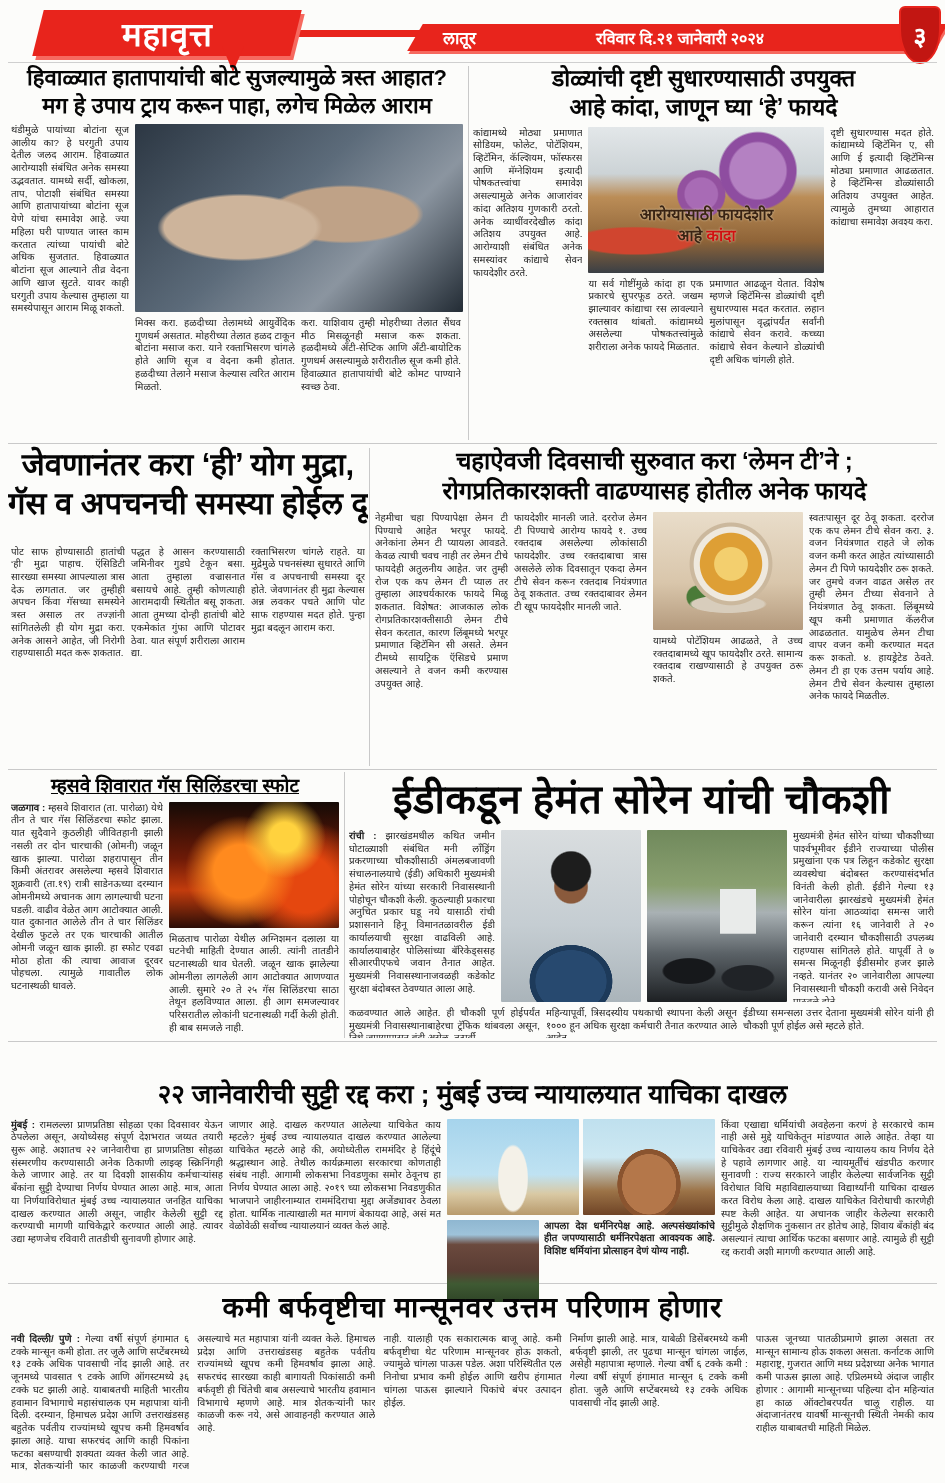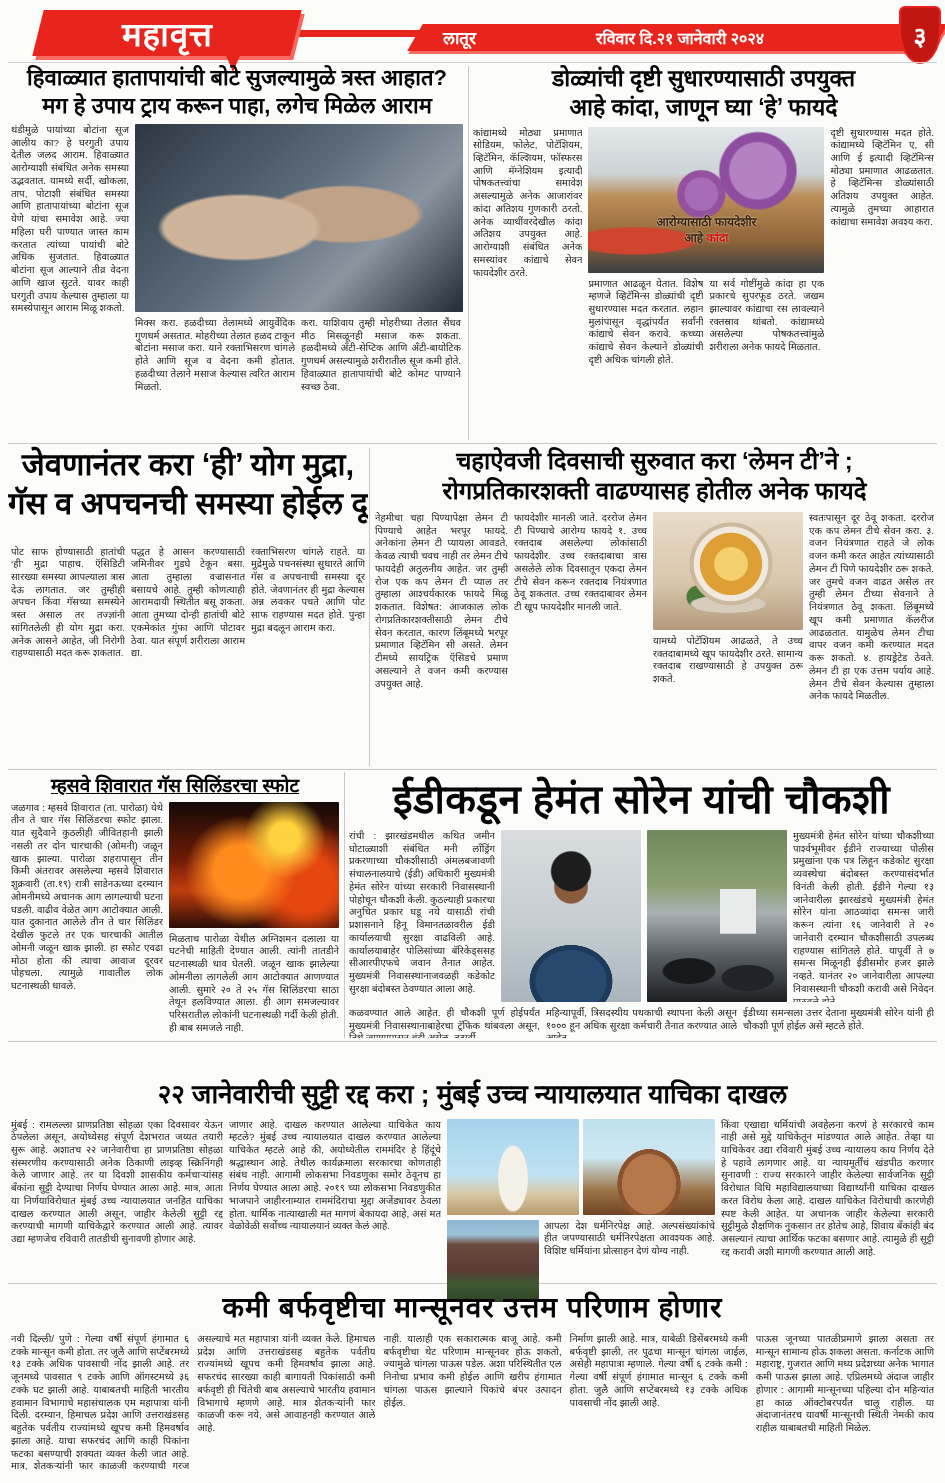--- a/index.html
+++ b/index.html
@@ -37,42 +37,42 @@
     color:#fff;font-size:25px;font-weight:800;
   }
   .mast-rule{position:absolute;left:8px;top:62px;width:929px;height:1px;background:#cfcfcf;}
   .pennant{position:absolute;left:222px;top:46px;width:0;height:0;
     border-left:11px solid transparent;border-right:11px solid transparent;border-top:26px solid #e8241c;}
   
   .article{position:absolute;overflow:hidden;}
   .hl{font-weight:800;text-align:center;color:#050505;line-height:1.25;white-space:nowrap;}
   .body-row{display:flex;gap:6px;padding:0 3px;}
   .col{font-size:9.8px;line-height:1.3;text-align:justify;color:#1d1d1d;overflow:hidden;}
-  .col b{font-weight:400;}
+  .col b{font-weight:700;}
   .stack{display:flex;flex-direction:column;gap:5px;}
   .photo{position:relative;flex:none;overflow:hidden;border-radius:1px;}
   .vline{position:absolute;width:1px;background:#c9c9c9;}
   .hline{position:absolute;height:1px;background:#c9c9c9;}
   
   .ph-hands{
     background:
       radial-gradient(ellipse 42% 30% at 32% 55%, #cdb49b 0 55%, transparent 60%),
       radial-gradient(ellipse 40% 26% at 64% 48%, #bfa287 0 55%, transparent 60%),
       linear-gradient(135deg,#2c3743 0%,#5c6b7a 45%,#8b95a0 70%,#232c35 100%);
   }
   .ph-onion{
     background:
       radial-gradient(circle at 72% 30%, #b481c2 0 14%, #8e4da0 15% 19%, transparent 20%),
       radial-gradient(circle at 48% 46%, #a86bb5 0 11%, #93519f 12% 16%, transparent 17%),
       radial-gradient(ellipse 60% 22% at 20% 78%, #d0452f 0 40%, transparent 45%),
       linear-gradient(180deg,#e3e7e9 0%,#ccd3d6 32%,#bb8d57 48%,#8f6438 78%,#3a3f45 100%);
   }
   .ph-onion .cap{
     position:absolute;left:0;right:0;bottom:26px;text-align:center;
-    color:#3a2413;font-weight:800;font-size:12px;line-height:1.3;text-shadow:0 0 2px #e9d9b8;
+    color:#3a2413;font-weight:800;font-size:16px;line-height:1.3;text-shadow:0 0 2px #e9d9b8;
   }
   .ph-onion .cap .red{color:#d01010;}
   .ph-tea{
     background:
       radial-gradient(circle at 52% 44%, #f3cf6e 0 16%, #de9f35 17% 30%, #efe9de 31% 36%, #cbb89d 37% 40%, transparent 41%),
       radial-gradient(ellipse 40% 12% at 50% 78%, #d8cdbc 0 60%, transparent 65%),
       radial-gradient(circle at 30% 72%, #4a7a38 0 8%, transparent 9%),
       linear-gradient(180deg,#e9ddca 0%,#d9c6ab 60%,#b49a7d 100%);
   }
   .ph-fire{
@@ -172,22 +172,22 @@
     <div class="body-row">
       <p class="col" style="width:110px;height:300px;margin:0;">कांद्यामध्ये मोठ्या प्रमाणात सोडियम, फोलेट, पोटॅशियम, व्हिटॅमिन, कॅल्शियम, फॉस्फरस आणि मॅग्नेशियम इत्यादी पोषकतत्त्वांचा समावेश असल्यामुळे अनेक आजारांवर कांदा अतिशय गुणकारी ठरतो. अनेक व्याधींवरदेखील कांदा अतिशय उपयुक्त आहे. आरोग्याशी संबंधित अनेक समस्यांवर कांद्याचे सेवन फायदेशीर ठरते.</p>
       <div class="stack" style="width:236px;">
         <div class="photo ph-onion" style="width:236px;height:146px;">
           <div class="cap">
             <div>आरोग्यासाठी फायदेशीर</div>
             <div><span>आहे </span><span class="red">कांदा</span></div>
           </div>
         </div>
         <div class="body-row" style="padding:0;">
+          <p class="col" style="width:115px;height:146px;margin:0;">या सर्व गोष्टींमुळे कांदा हा एक प्रकारचे सुपरफूड ठरते. जखम झाल्यावर कांद्याचा रस लावल्याने रक्तस्राव थांबतो. कांद्यामध्ये असलेल्या पोषकतत्त्वांमुळे शरीराला अनेक फायदे मिळतात.</p>
           <p class="col" style="width:115px;height:146px;margin:0;">प्रमाणात आढळून येतात. विशेष म्हणजे व्हिटॅमिन्स डोळ्यांची दृष्टी सुधारण्यास मदत करतात. लहान मुलांपासून वृद्धांपर्यंत सर्वांनी कांद्याचे सेवन करावे. कच्च्या कांद्याचे सेवन केल्याने डोळ्यांची दृष्टी अधिक चांगली होते.</p>
-          <p class="col" style="width:115px;height:146px;margin:0;">या सर्व गोष्टींमुळे कांदा हा एक प्रकारचे सुपरफूड ठरते. जखम झाल्यावर कांद्याचा रस लावल्याने रक्तस्राव थांबतो. कांद्यामध्ये असलेल्या पोषकतत्त्वांमुळे शरीराला अनेक फायदे मिळतात.</p>
         </div>
       </div>
       <p class="col" style="width:104px;height:300px;margin:0;">दृष्टी सुधारण्यास मदत होते. कांद्यामध्ये व्हिटॅमिन ए, सी आणि ई इत्यादी व्हिटॅमिन्स मोठ्या प्रमाणात आढळतात. हे व्हिटॅमिन्स डोळ्यांसाठी अतिशय उपयुक्त आहेत. त्यामुळे तुमच्या आहारात कांद्याचा समावेश अवश्य करा.</p>
     </div>
   </div>
 
   <div class="article" style="left:8px;top:446px;width:360px;height:320px;">
     <div class="hl hl-c">जेवणानंतर करा ‘ही’ योग मुद्रा,</div>
     <div class="hl hl-c" style="margin-bottom:22px;">गॅस व अपचनची समस्या होईल दूर</div>
     <div class="body-row">
@@ -242,21 +242,21 @@
     <div class="body-row" style="height:184px;">
       <p class="col" style="width:212px;height:184px;margin:0;"><b class="lead">मुंबई :</b> <span>रामलल्ला प्राणप्रतिष्ठा सोहळा एका दिवसावर येऊन ठेपलेला असून, अयोध्येसह संपूर्ण देशभरात जय्यत तयारी सुरू आहे. अशातच २२ जानेवारीचा हा प्राणप्रतिष्ठा सोहळा संस्मरणीय करण्यासाठी अनेक ठिकाणी लाइव्ह स्क्रिनिंगही केले जाणार आहे. तर या दिवशी शासकीय कर्मचाऱ्यांसह बँकांना सुट्टी देण्याचा निर्णय घेण्यात आला आहे. मात्र, आता या निर्णयाविरोधात मुंबई उच्च न्यायालयात जनहित याचिका दाखल करण्यात आली असून, जाहीर केलेली सुट्टी रद्द करण्याची मागणी याचिकेद्वारे करण्यात आली आहे. त्यावर उद्या म्हणजेच रविवारी तातडीची सुनावणी होणार आहे.</span></p>
       <p class="col" style="width:212px;height:184px;margin:0;">जाणार आहे. दाखल करण्यात आलेल्या याचिकेत काय म्हटले? मुंबई उच्च न्यायालयात दाखल करण्यात आलेल्या याचिकेत म्हटले आहे की, अयोध्येतील राममंदिर हे हिंदूंचे श्रद्धास्थान आहे. तेथील कार्यक्रमाला सरकारचा कोणताही संबंध नाही. आगामी लोकसभा निवडणुका समोर ठेवूनच हा निर्णय घेण्यात आला आहे. २०१९ च्या लोकसभा निवडणुकीत भाजपाने जाहीरनाम्यात राममंदिराचा मुद्दा अजेंड्यावर ठेवला होता. धार्मिक नात्याखाली मत मागणं बेकायदा आहे, असं मत वेळोवेळी सर्वोच्च न्यायालयानं व्यक्त केलं आहे.</p>
       <div class="stack" style="width:268px;">
         <div class="body-row" style="padding:0;gap:4px;">
           <div class="photo ph-ramtemple" style="width:132px;height:96px;"></div>
           <div class="photo ph-browntemple" style="width:132px;height:96px;"></div>
         </div>
         <div class="body-row" style="padding:0;gap:5px;">
           <div class="photo ph-hcourt" style="width:92px;height:82px;"></div>
-          <p class="col" style="flex:1;height:82px;margin:0;font-weight:400;">आपला देश धर्मनिरपेक्ष आहे. अल्पसंख्यांकांचे हीत जपण्यासाठी धर्मनिरपेक्षता आवश्यक आहे. विशिष्ट धर्मियांना प्रोत्साहन देणं योग्य नाही.</p>
+          <p class="col" style="flex:1;height:82px;margin:0;font-weight:700;">आपला देश धर्मनिरपेक्ष आहे. अल्पसंख्यांकांचे हीत जपण्यासाठी धर्मनिरपेक्षता आवश्यक आहे. विशिष्ट धर्मियांना प्रोत्साहन देणं योग्य नाही.</p>
         </div>
       </div>
       <p class="col" style="flex:1;height:184px;margin:0;">किंवा एखाद्या धर्मियांची अवहेलना करणं हे सरकारचे काम नाही असे मुद्दे याचिकेतून मांडण्यात आले आहेत. तेव्हा या याचिकेवर उद्या रविवारी मुंबई उच्च न्यायालय काय निर्णय देते हे पहावे लागणार आहे. या न्यायमूर्तींचं खंडपीठ करणार सुनावणी : राज्य सरकारने जाहीर केलेल्या सार्वजनिक सुट्टी विरोधात विधि महाविद्यालयाच्या विद्यार्थ्यांनी याचिका दाखल करत विरोध केला आहे. दाखल याचिकेत विरोधाची कारणेही स्पष्ट केली आहेत. या अचानक जाहीर केलेल्या सरकारी सुट्टीमुळे शैक्षणिक नुकसान तर होतेच आहे, शिवाय बँकांही बंद असल्यानं त्याचा आर्थिक फटका बसणार आहे. त्यामुळे ही सुट्टी रद्द करावी अशी मागणी करण्यात आली आहे.</p>
     </div>
   </div>
 
   <div class="article" style="left:8px;top:1286px;width:929px;height:194px;">
     <div class="hl hl-h">कमी बर्फवृष्टीचा मान्सूनवर उत्तम परिणाम होणार</div>
     <div class="body-row" style="gap:8px;">
       <p class="col" style="flex:1;height:138px;margin:0;"><b class="lead">नवी दिल्ली/ पुणे :</b> <span>गेल्या वर्षी संपूर्ण हंगामात ६ टक्के मान्सून कमी होता. तर जुलै आणि सप्टेंबरमध्ये १३ टक्के अधिक पावसाची नोंद झाली आहे. तर जूनमध्ये पावसात ९ टक्के आणि ऑगस्टमध्ये ३६ टक्के घट झाली आहे. याबाबतची माहिती भारतीय हवामान विभागाचे महासंचालक एम महापात्रा यांनी दिली. दरम्यान, हिमाचल प्रदेश आणि उत्तराखंडसह बहुतेक पर्वतीय राज्यांमध्ये खूपच कमी हिमवर्षाव झाला आहे. याचा सफरचंद आणि काही पिकांना फटका बसण्याची शक्यता व्यक्त केली जात आहे. मात्र, शेतकऱ्यांनी फार काळजी करण्याची गरज नाही.</span></p>

